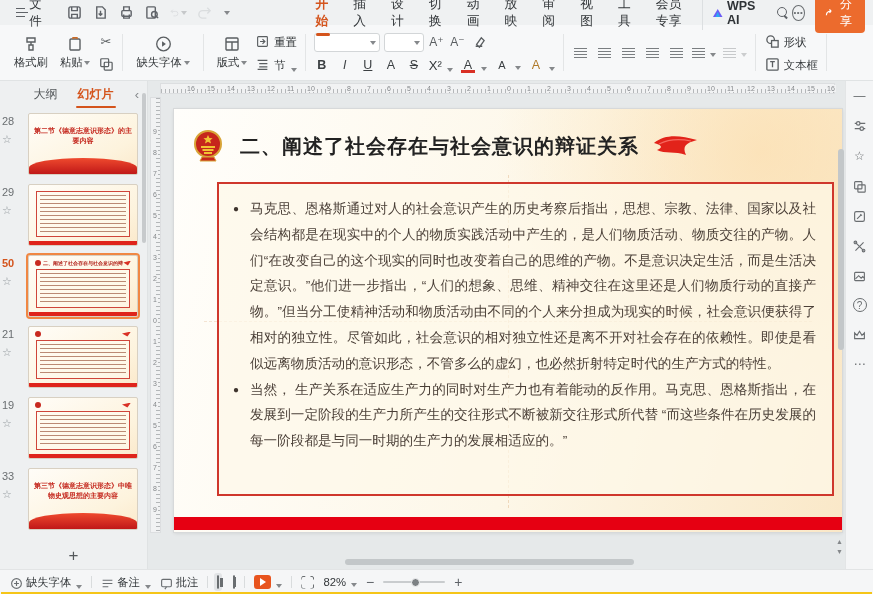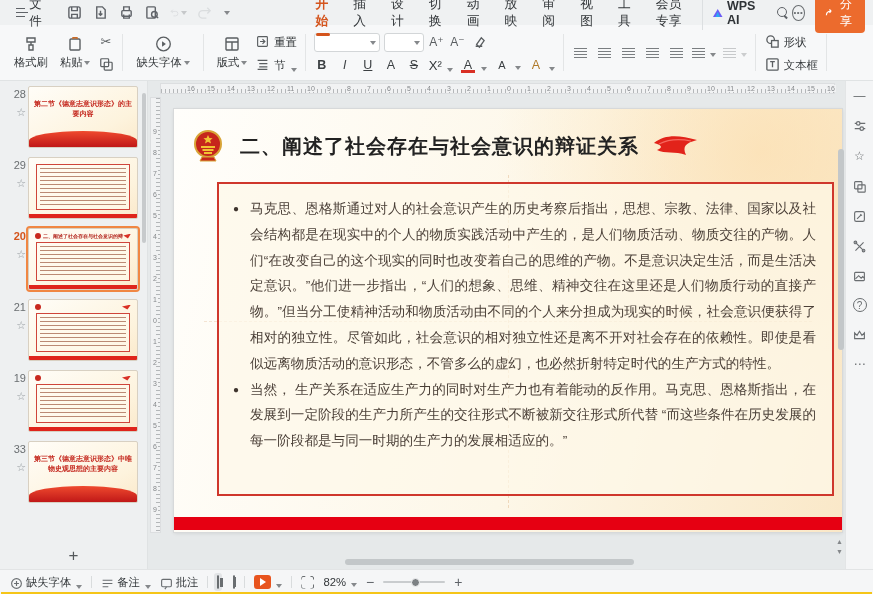--- a/index.html
+++ b/index.html
@@ -52,21 +52,21 @@
   
   .workspace{display:flex;height:488px}
   .left-panel{width:148px;background:#eef0f1;border-right:1px solid #dfe2e3;display:flex;flex-direction:column;position:relative}
   .ptabs{height:27px;display:flex;align-items:center;justify-content:center;gap:16px;font-size:12px;color:#54585b;position:relative}
   .ptab{padding:4px 2px;position:relative}
   .ptab.active{color:#d4541c;font-weight:bold}
   .ptab.active::after{content:"";position:absolute;left:0;right:0;bottom:-1px;height:2.5px;background:#d4541c;border-radius:2px}
   .collapse{position:absolute;right:8px;color:#85888b;font-size:13px}
   #slide-list{flex:1;overflow:hidden;padding:5px 0 0 2px;display:flex;flex-direction:column;gap:9px}
   .thumb-row{display:flex;gap:2px}
-  .gutter{width:24px;display:flex;flex-direction:column;align-items:flex-end;gap:6px;padding-top:2px}
+  .gutter{width:24px;display:flex;flex-direction:column;align-items:flex-start;gap:6px;padding-top:2px}
   .tnum{font-size:11px;color:#6a6e71}
   .tnum.cur{color:#d4541c;font-weight:bold}
   .tstar{font-size:11px;color:#9aa0a4}
   .tframe{width:110px;height:62px;background:linear-gradient(150deg,#fffdf8 0%,#fdf3dd 70%,#fbe9cb 100%);border:1px solid #d8d0c2;border-radius:2px;position:relative;overflow:hidden;flex-shrink:0}
   .tframe.sel{outline:2px solid #f08743;outline-offset:0}
   .tframe::after{content:"";position:absolute;left:0;right:0;bottom:0;height:4px;background:#df241b}
   .tframe.section::after{height:16px;background:linear-gradient(180deg,#ef4a2e 0%,#c01818 100%);border-radius:50% 50% 0 0/60% 60% 0 0}
   .t-sec-title{position:absolute;top:12px;left:5px;right:5px;text-align:center;font-size:7px;font-weight:bold;color:#c52a20;line-height:1.45}
   .t-head{position:absolute;top:3px;left:6px;right:6px;height:8px;display:flex;align-items:center}
   .t-head-txt{font-size:5px;font-weight:bold;color:#b3261e;white-space:nowrap;overflow:hidden;max-width:86px}
@@ -396,20 +396,25 @@
         </div>
       </div>
     </div>
     <div class="sep"></div>
 
   </div>
 
   <div class="workspace">
 
     <div class="left-panel">
+      <div class="ptabs">
+        <span class="ptab">大纲</span>
+        <span class="ptab active">幻灯片</span>
+        <span class="collapse">‹</span>
+      </div>
       <div id="slide-list">
           <div class="thumb-row">
             <div class="gutter">
               <div class="tnum">28</div>
               <div class="tstar">☆</div>
             </div>
             <div class="tframe section">
               <div class="t-sec-title">第二节《德意志意识形态》的主要内容</div>
             </div>
           </div>
@@ -417,21 +422,21 @@
             <div class="gutter">
               <div class="tnum">29</div>
               <div class="tstar">☆</div>
             </div>
             <div class="tframe content">
               <div class="t-box"></div>
             </div>
           </div>
           <div class="thumb-row">
             <div class="gutter">
-              <div class="tnum cur">20</div>
+              <div class="tnum cur">50</div>
               <div class="tstar">☆</div>
             </div>
             <div class="tframe content-titled sel">
               <div class="t-head">
                 <span class="t-head-txt">二、阐述了社会存在与社会意识的辩证关系</span>
               </div>
               <div class="t-box"></div>
             </div>
           </div>
           <div class="thumb-row">

